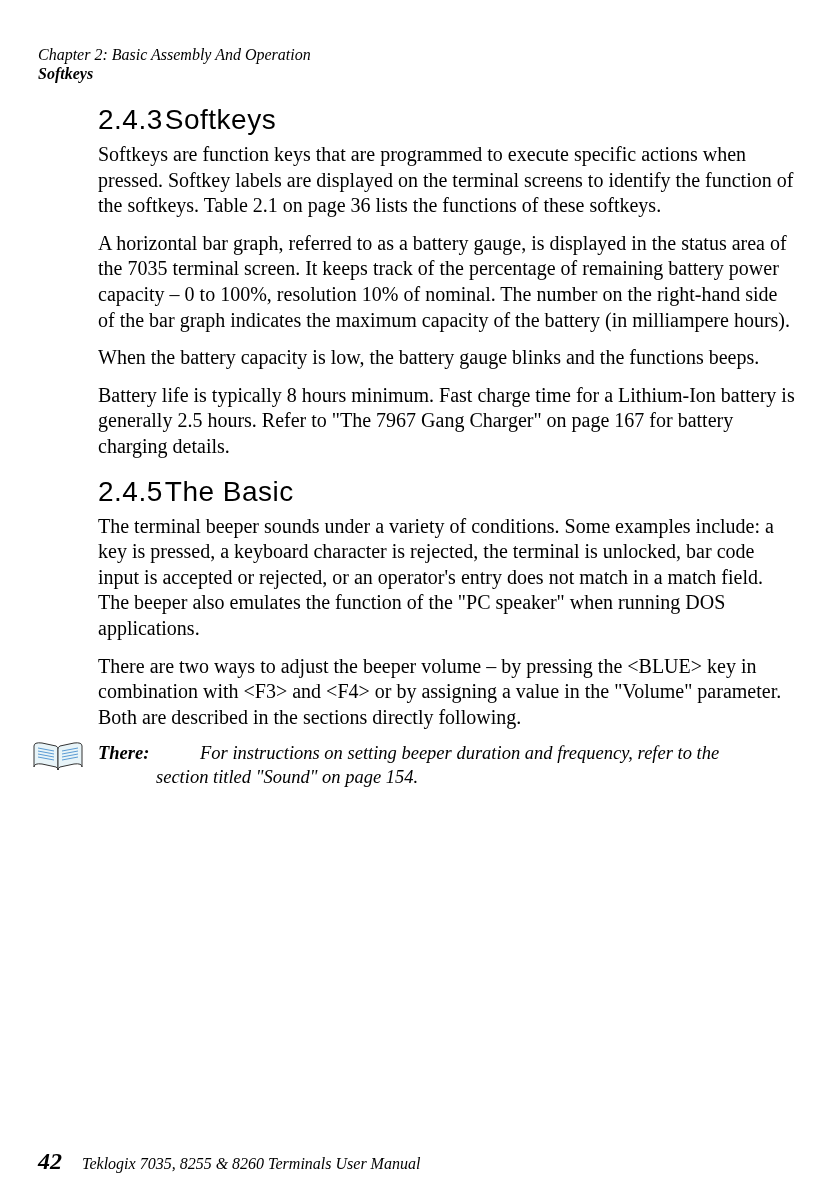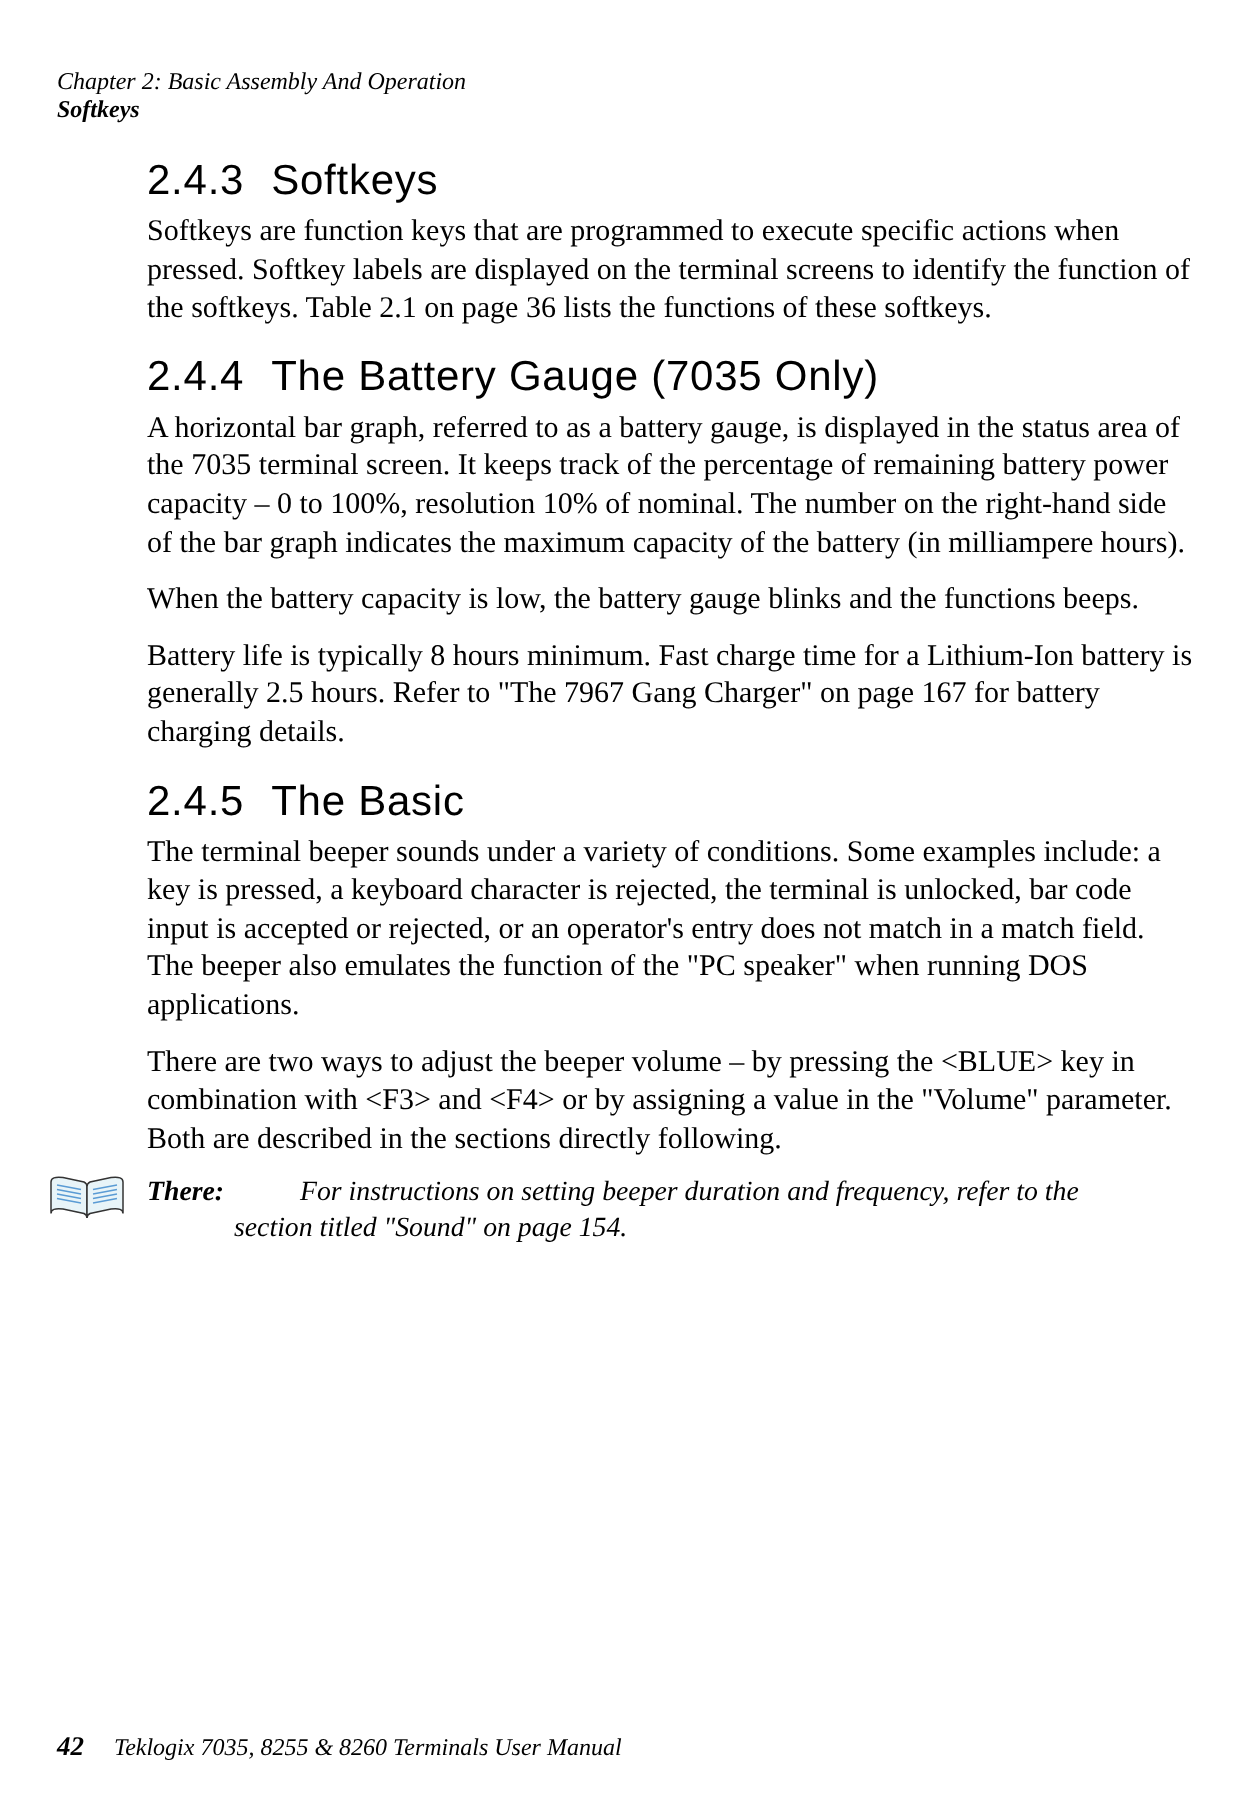--- a/index.html
+++ b/index.html
@@ -40,21 +40,21 @@
       font-family: Arial, Helvetica, sans-serif;
       font-weight: normal;
       letter-spacing: 0.5px;
       font-size: 28px;
       margin-top: 16px;
       margin-bottom: 6px;
       font-stretch: condensed;
     }
     h2.section-heading .section-number {
       display: inline-block;
-      margin-right: 18px;
+      margin-right: 2px;
     }
     p.body {
       font-size: 20px;
       line-height: 1.28;
       margin-bottom: 12px;
       text-align: left;
     }
     .note-block {
       position: relative;
       margin-top: 4px;
@@ -91,21 +91,21 @@
     .page-footer {
       position: absolute;
       bottom: 22px;
       left: 38px;
       font-size: 16px;
       font-style: italic;
     }
     .page-footer .page-number {
       font-weight: bold;
       font-style: italic;
-      font-size: 18px;
+      font-size: 24px;
       margin-right: 20px;
     }
     
     .book-svg {
       width: 52px;
       height: 34px;
     }
   </style>
 </head>
 <body>
@@ -115,23 +115,20 @@
   <div class="topic">Softkeys</div>
 </div>
 
 <div class="content">
 
   <h2 class="section-heading">
     <span class="section-number">2.4.3</span><span>Softkeys</span>
   </h2>
   <p class="body">Softkeys are function keys that are programmed to execute specific actions when pressed. Softkey labels are displayed on the terminal screens to identify the function of the softkeys. Table 2.1 on page 36 lists the functions of these softkeys.</p>
 
-  <h2 class="section-heading">
-    <span class="section-number">2.4.4</span><span>The Battery Gauge (7035 Only)</span>
-  </h2>
   <p class="body">A horizontal bar graph, referred to as a battery gauge, is displayed in the status area of the 7035 terminal screen. It keeps track of the percentage of remaining battery power capacity – 0 to 100%, resolution 10% of nominal. The number on the right-hand side of the bar graph indicates the maximum capacity of the battery (in milliampere hours).</p>
   <p class="body">When the battery capacity is low, the battery gauge blinks and the functions beeps.</p>
   <p class="body">Battery life is typically 8 hours minimum. Fast charge time for a Lithium-Ion battery is generally 2.5 hours. Refer to "The 7967 Gang Charger" on page 167 for battery charging details.</p>
 
   <h2 class="section-heading">
     <span class="section-number">2.4.5</span><span>The Basic</span>
   </h2>
   <p class="body">The terminal beeper sounds under a variety of conditions. Some examples include: a key is pressed, a keyboard character is rejected, the terminal is unlocked, bar code input is accepted or rejected, or an operator's entry does not match in a match field. The beeper also emulates the function of the "PC speaker" when running DOS applications.</p>
   <p class="body">There are two ways to adjust the beeper volume – by pressing the &lt;BLUE&gt; key in combination with &lt;F3&gt; and &lt;F4&gt; or by assigning a value in the "Volume" parameter. Both are described in the sections directly following.</p>
 

